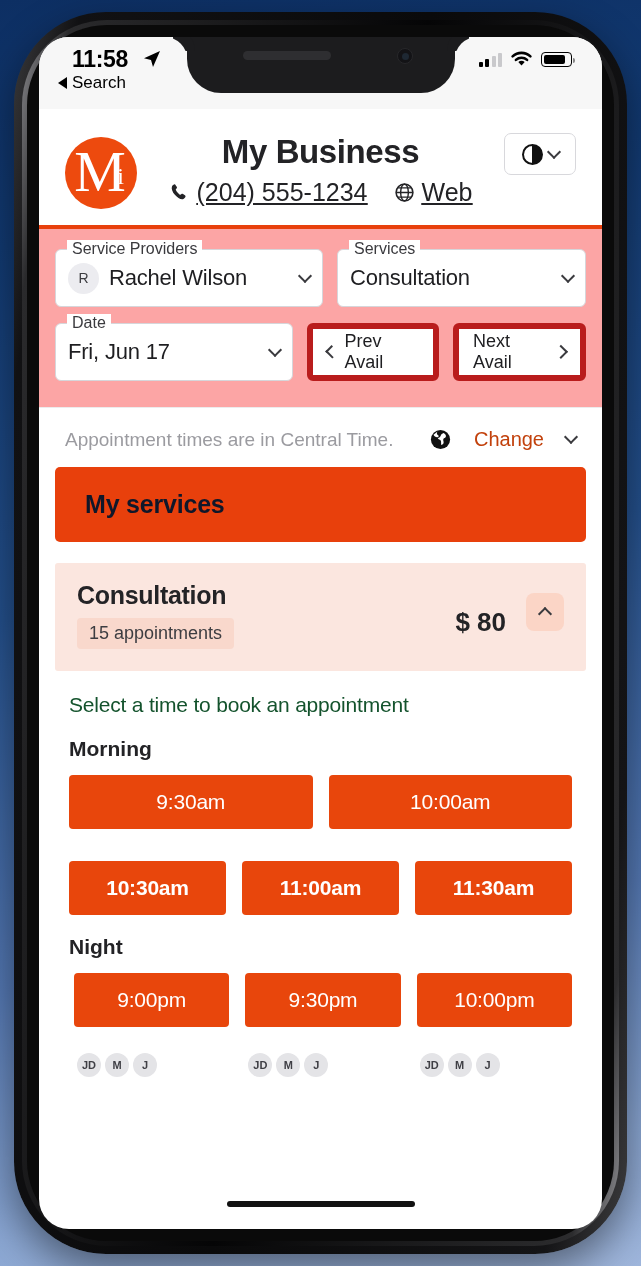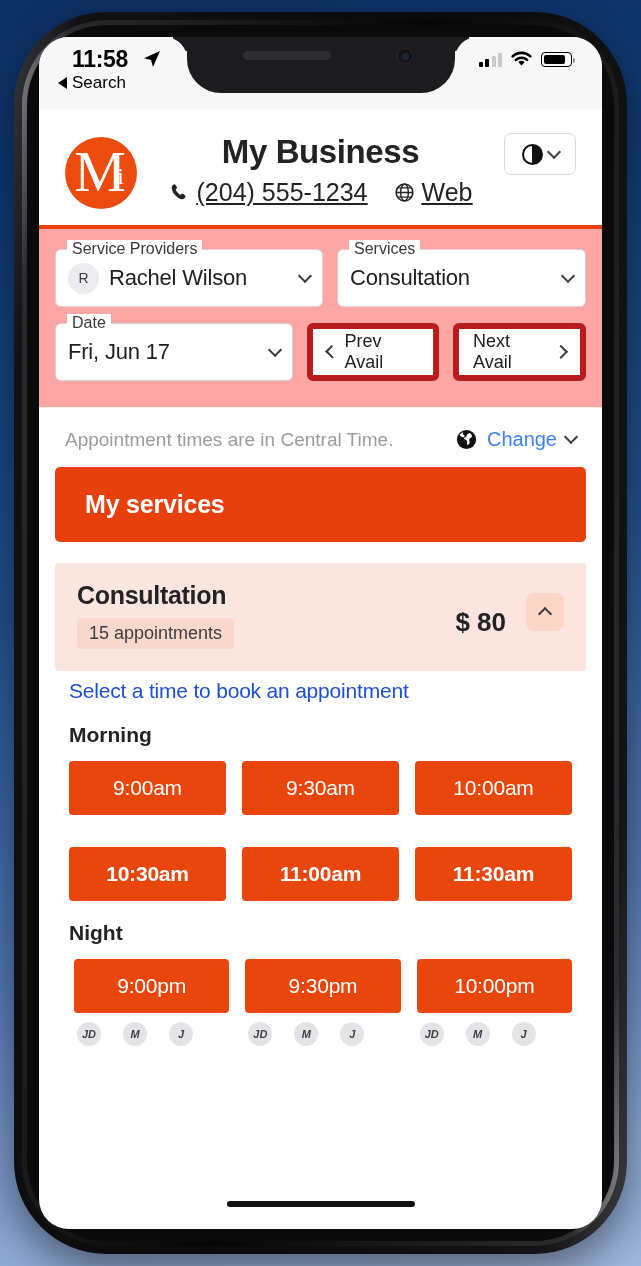--- a/index.html
+++ b/index.html
@@ -285,31 +285,31 @@
   .nav-prev { flex: 0 0 132px; }
   .nav-next { flex: 1 1 auto; }
 
   
   .tzrow {
     background: #fff;
     padding: 20px 26px 16px 26px;
     display: flex; align-items: center; justify-content: space-between;
   }
   .tztext { font-size: 19px; color: #9b9ba0; }
-  .tzchange { display: flex; align-items: center; gap: 9px; font-size: 20px; color: #3b82f6; }
+  .tzchange { display: flex; align-items: center; gap: 22px; font-size: 20px; color: #c2410c; }
 
   
   .services-wrap { background: #fff; padding: 0 16px 0 16px; }
   .svc-banner {
     background: #E8400C;
     border-radius: 5px;
     height: 75px;
     display: flex; align-items: center;
     padding: 0 30px;
-    color: #ffffff;
+    color: #0f172a;
     font-size: 25px; font-weight: bold;
     letter-spacing: -0.2px;
   }
 
   
   .consult {
     margin: 21px 16px 0 16px;
     background: #FBE6DF;
     border-radius: 3px;
     padding: 18px 22px 22px 22px;
@@ -338,22 +338,22 @@
     background: #FBD5C6;
     border-radius: 8px;
     display: flex; align-items: center; justify-content: center;
     margin-top: 12px;
     flex: 0 0 auto;
   }
 
   
   .slots { padding: 0 16px; background: #fff; }
   .slots-hint {
-    font-size: 21px; color: #1d4ed8;
-    padding: 8px 14px 0 14px;
+    font-size: 21px; color: #14532d;
+    padding: 22px 14px 0 14px;
     letter-spacing: -0.2px;
   }
   .part-title {
     font-size: 21px; font-weight: bold; color: #232326;
     padding: 20px 14px 0 14px;
   }
   .slot-grid {
     display: flex;
     gap: 16px;
     padding: 14px 14px 0 14px;
@@ -361,24 +361,23 @@
   .slot-col { flex: 1 1 0; min-width: 0; }
   .slot-btn {
     background: #E8460C;
     border-radius: 4px;
     height: 54px;
     display: flex; align-items: center; justify-content: center;
     color: #fff; font-size: 21px;
     letter-spacing: -0.2px;
   }
   .slot-avatars {
-    display: flex; gap: 22px;
-    margin-top: 9px;
+    display: flex; gap: 4px;
+    margin-top: 26px;
     padding-left: 3px;
-    font-style: italic;
   }
   .slot-av {
     width: 24px; height: 24px; border-radius: 50%;
     background: #e4e4e7;
     display: flex; align-items: center; justify-content: center;
     font-size: 11px; color: #3f3f45; font-weight: bold;
   }
   .night-grid { padding-left: 19px; }
 
   
@@ -530,23 +529,20 @@
           </div>
         </div>
 
         <div class="slots">
           <div class="slots-hint">Select a time to book an appointment</div>
 
           <div>
             <div class="part-title">Morning</div>
             <div class="slot-grid">
               <div class="slot-col">
-                <div class="slot-btn">9:00am</div>
-              </div>
-              <div class="slot-col">
                 <div class="slot-btn">9:30am</div>
               </div>
               <div class="slot-col">
                 <div class="slot-btn">10:00am</div>
               </div>
             </div>
             <div class="slot-grid" style="padding-top:32px;font-weight:bold;">
               <div class="slot-col">
                 <div class="slot-btn">10:30am</div>
               </div>

